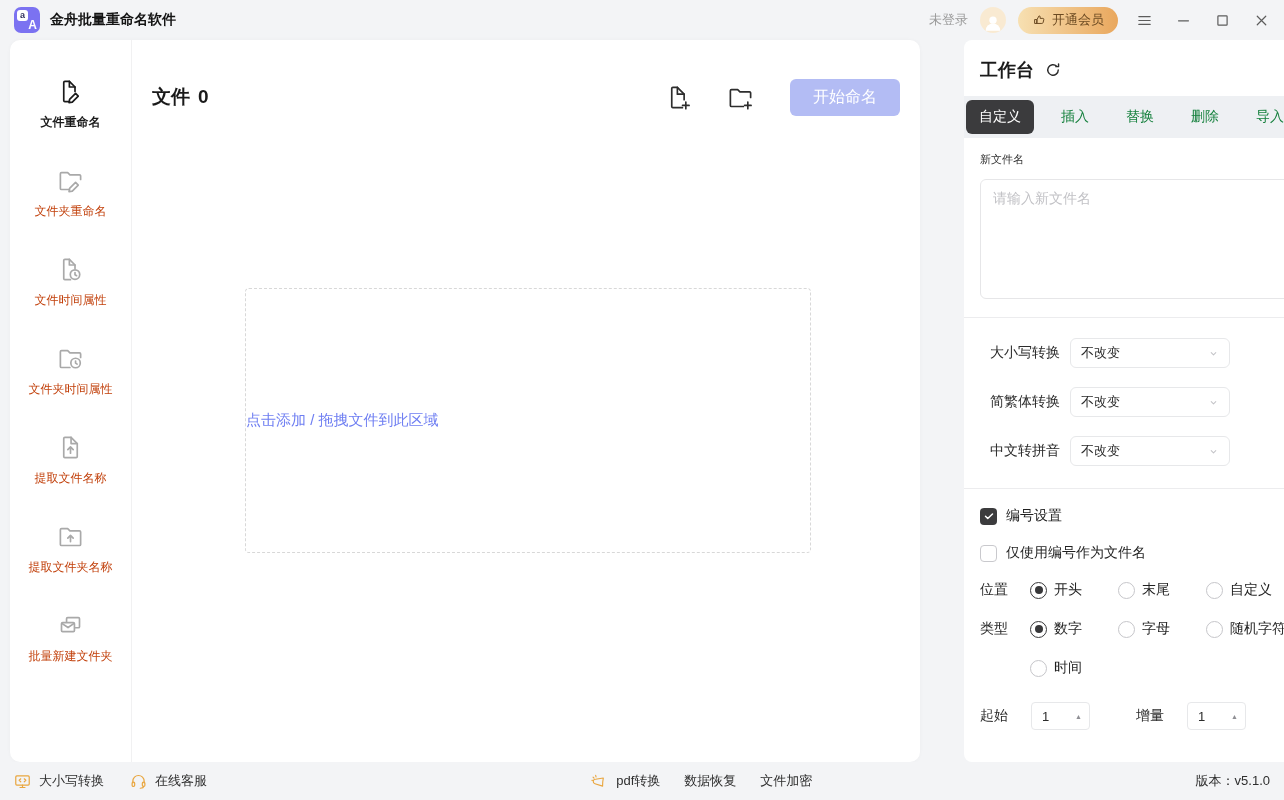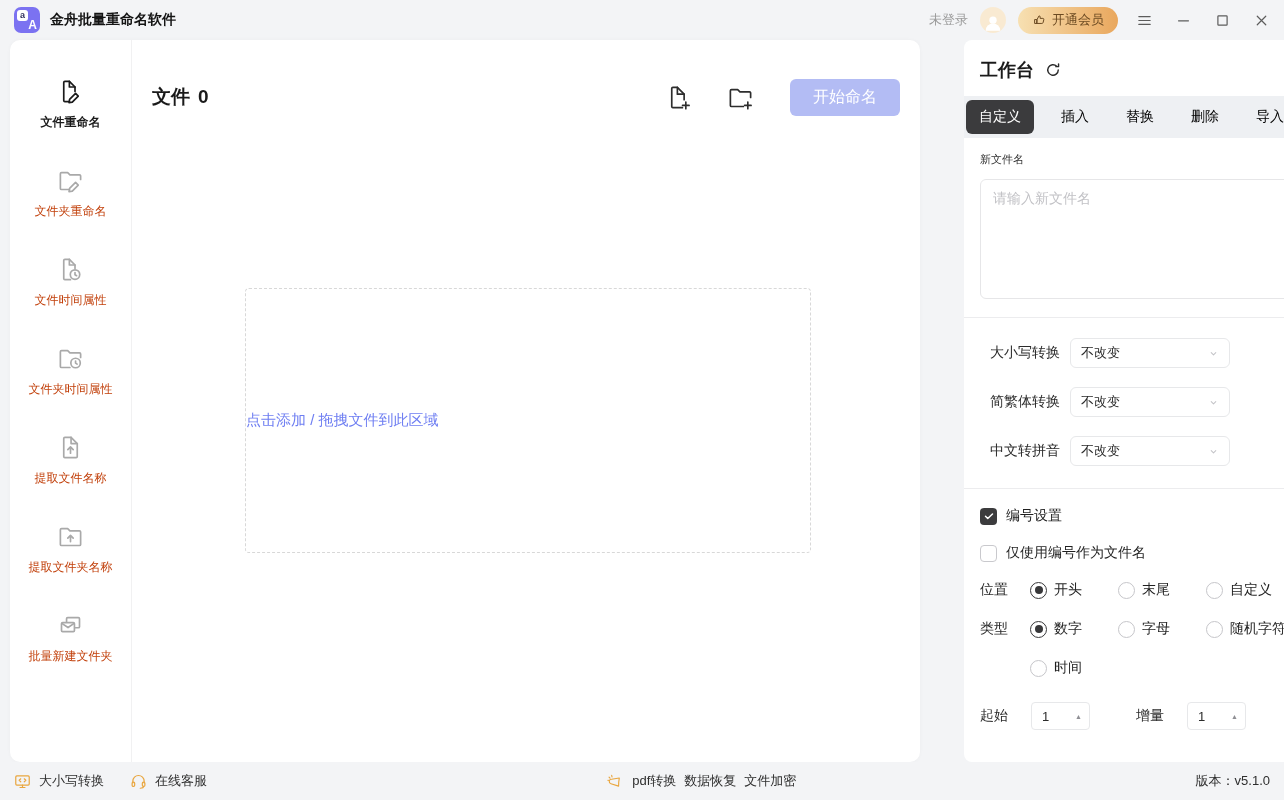--- a/index.html
+++ b/index.html
@@ -55,21 +55,21 @@
   .dropzone .hint { font-size:15px; color:#6e7ef2; }
 
   
   .panel { position:absolute; left:964px; top:40px; width:344px; height:722px;
     background:#fff; border-radius:8px; overflow:hidden; }
   .panel-header { display:flex; align-items:center; gap:10px; padding:18px 16px 14px; }
   .panel-title { font-size:18px; font-weight:bold; }
   .refresh { width:18px; height:18px; color:#2b2b2b; cursor:pointer; }
   .tabbar { height:42px; background:#eef0f3; border-radius:0 6px 6px 0; display:flex;
     align-items:center; justify-content:space-between; padding:0 14px 0 2px; }
-  .tab { font-size:14px; color:#000000; padding:8px 10px; cursor:pointer; border-radius:6px; }
+  .tab { font-size:14px; color:#15803d; padding:8px 10px; cursor:pointer; border-radius:6px; }
   .tab.active { background:#3b3b3d; color:#fff; padding:8px 13px; }
 
   .section { padding:14px 16px; }
   .divider { height:1px; background:#ececee; margin:0; }
   .field-label { font-size:11px; color:#333; }
   .newname-box { margin-top:12px; width:100%; height:120px; border:1px solid #e6e6e8;
     border-radius:6px; padding:10px 12px; font-size:14px; font-family:inherit; resize:none;
     color:#333; outline:none; }
   .newname-box::placeholder { color:#c2c2c6; }
 
@@ -100,21 +100,21 @@
   .spin-arrow { font-size:7px; color:#8f8f94; line-height:1; cursor:pointer; }
   .num-gap { width:46px; flex:none; }
 
   
   .footer { position:absolute; left:0; bottom:0; width:100%; height:38px; background:#f3f4f6;
     display:flex; align-items:center; padding:0 14px; font-size:13px; color:#2e2e2e; }
   .f-link { display:flex; align-items:center; gap:8px; cursor:pointer; }
   .f-link + .f-link { margin-left:26px; }
   .f-icon { width:17px; height:17px; color:#e9a63f; flex:none; }
   .f-spacer { flex:1; }
-  .f-center { display:flex; align-items:center; gap:8px;justify-content:center; }
+  .f-center { display:flex; align-items:center; gap:24px;justify-content:center; }
   .f-center .promo { cursor:pointer; }
   .f-center .first { display:flex; align-items:center; gap:9px; }
   .version { font-size:13px; color:#2e2e2e; }
 </style>
 </head>
 <body>
 
 <div class="titlebar">
   <div class="logo">
     <span class="la">a</span>

